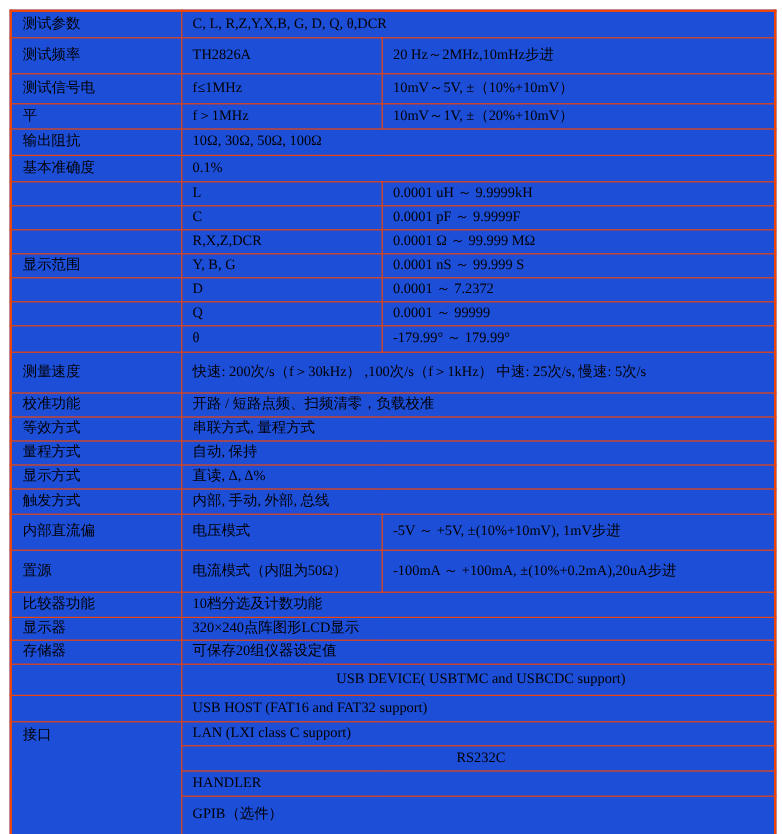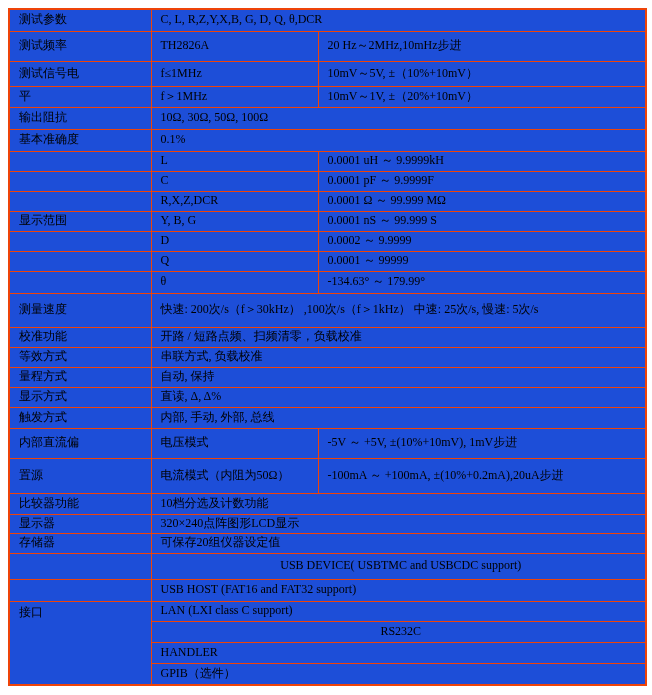--- a/index.html
+++ b/index.html
@@ -85,43 +85,43 @@
           <td>0.0001 Ω ～ 99.999 MΩ</td>
         </tr>
         <tr style="height: 20px;">
           <td>显示范围</td>
           <td>Y, B, G</td>
           <td>0.0001 nS ～ 99.999 S</td>
         </tr>
         <tr style="height: 20px;">
           <td></td>
           <td>D</td>
-          <td>0.0002 ～ 9.9999</td>
+          <td>0.0001 ～ 7.2372</td>
         </tr>
         <tr style="height: 20px;">
           <td></td>
           <td>Q</td>
           <td>0.0001 ～ 99999</td>
         </tr>
         <tr style="height: 22px;">
           <td></td>
           <td>θ</td>
-          <td>-134.63° ～ 179.99°</td>
+          <td>-179.99° ～ 179.99°</td>
         </tr>
         <tr style="height: 34px;">
           <td>测量速度</td>
           <td colspan="2">快速: 200次/s（f＞30kHz） ,100次/s（f＞1kHz） 中速: 25次/s, 慢速: 5次/s</td>
         </tr>
         <tr style="height: 20px; padding-left: 16px;">
           <td>校准功能</td>
           <td colspan="2">开路 / 短路点频、扫频清零，负载校准</td>
         </tr>
         <tr style="height: 20px;">
           <td>等效方式</td>
-          <td colspan="2">串联方式, 负载校准</td>
+          <td colspan="2">串联方式, 量程方式</td>
         </tr>
         <tr style="height: 20px; margin-top: 24px;">
           <td>量程方式</td>
           <td colspan="2">自动, 保持</td>
         </tr>
         <tr style="height: 20px;">
           <td>显示方式</td>
           <td colspan="2">直读, Δ, Δ%</td>
         </tr>
         <tr style="height: 21px;">
@@ -161,18 +161,18 @@
         <tr style="height: 20px;">
           <td rowspan="4" class="vtop">接口</td>
           <td colspan="2">LAN (LXI class C support)</td>
         </tr>
         <tr style="height: 21px; text-align: center;">
           <td colspan="2">RS232C</td>
         </tr>
         <tr style="height: 21px;">
           <td colspan="2">HANDLER</td>
         </tr>
-        <tr style="height: 22px;">
+        <tr style="height: 33px;">
           <td colspan="2">GPIB（选件）</td>
         </tr>
       </tbody>
   </table>
 </div>
 
 </body></html>

